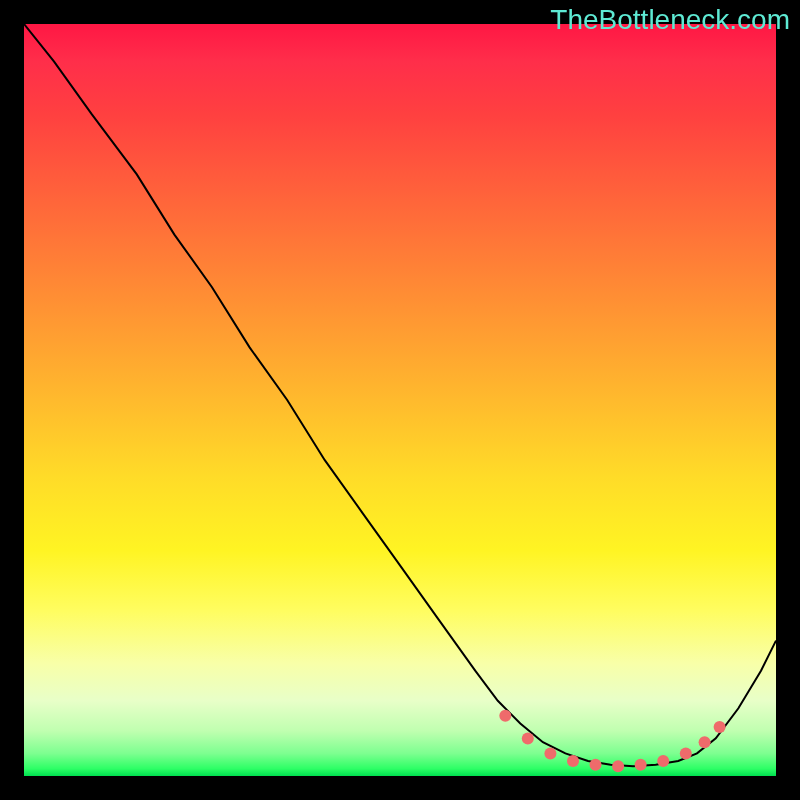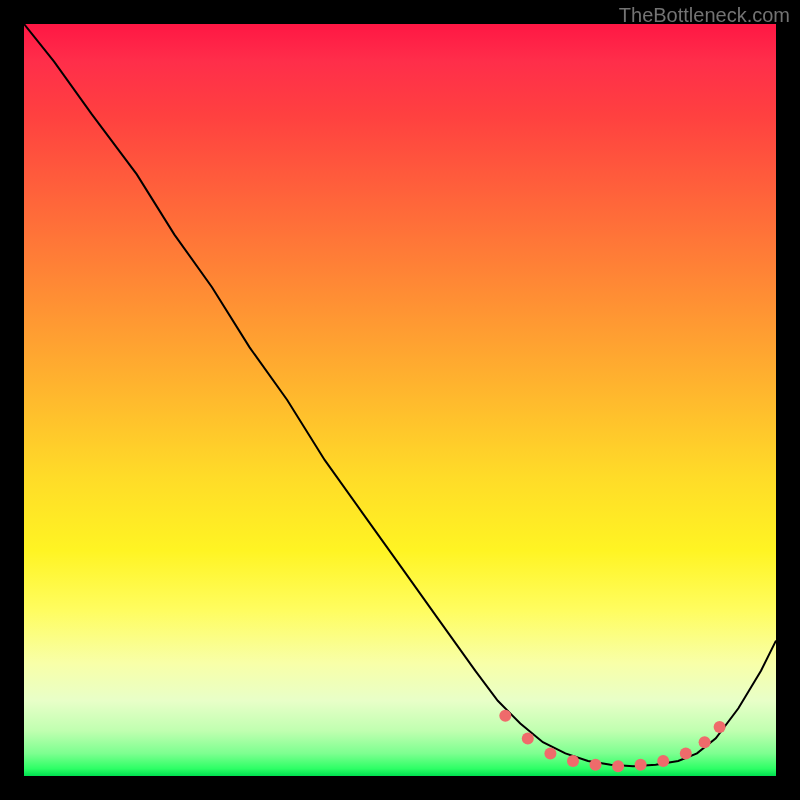--- a/index.html
+++ b/index.html
@@ -48,22 +48,22 @@
     position: absolute;
     inset: 0;
     width: 100%;
     height: 100%;
     pointer-events: none;
   }
   .watermark {
     position: absolute;
     top: 4px;
     right: 10px;
-    color: #737373;
-    font-size: 20px;
+    color: #5eead4;
+    font-size: 28px;
     letter-spacing: 0px;
     user-select: none;
   }
 </style>
 </head>
 <body>
 
 <div class="stage">
 
   <div class="plot-area">

